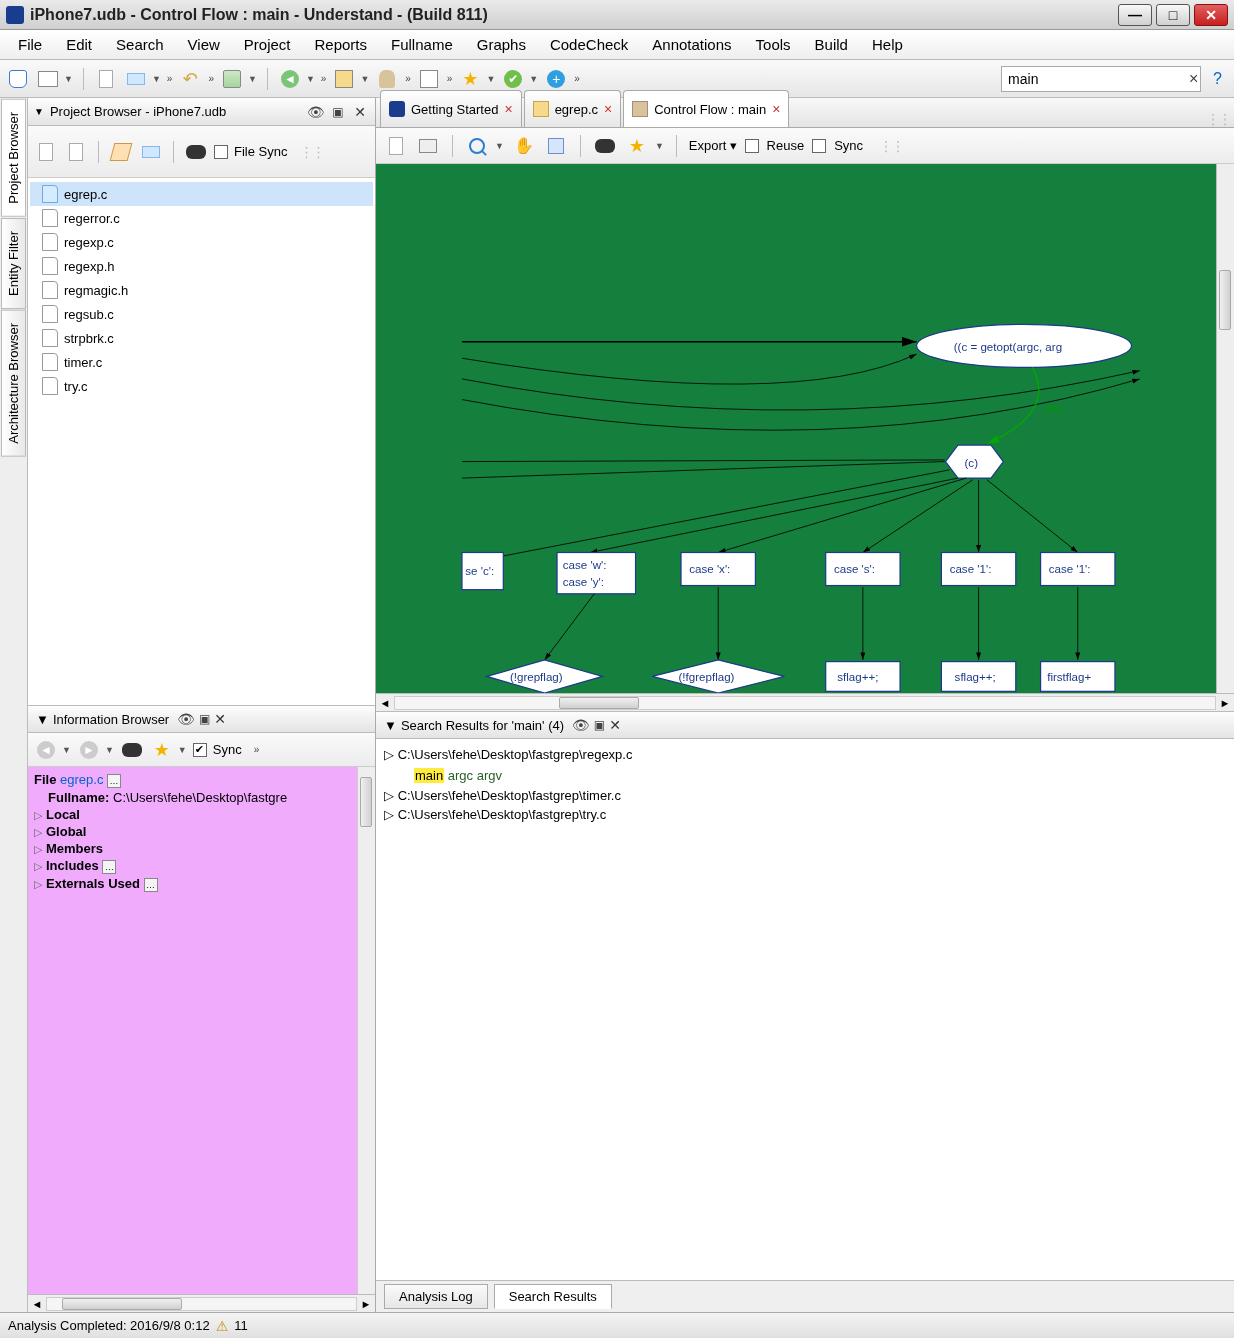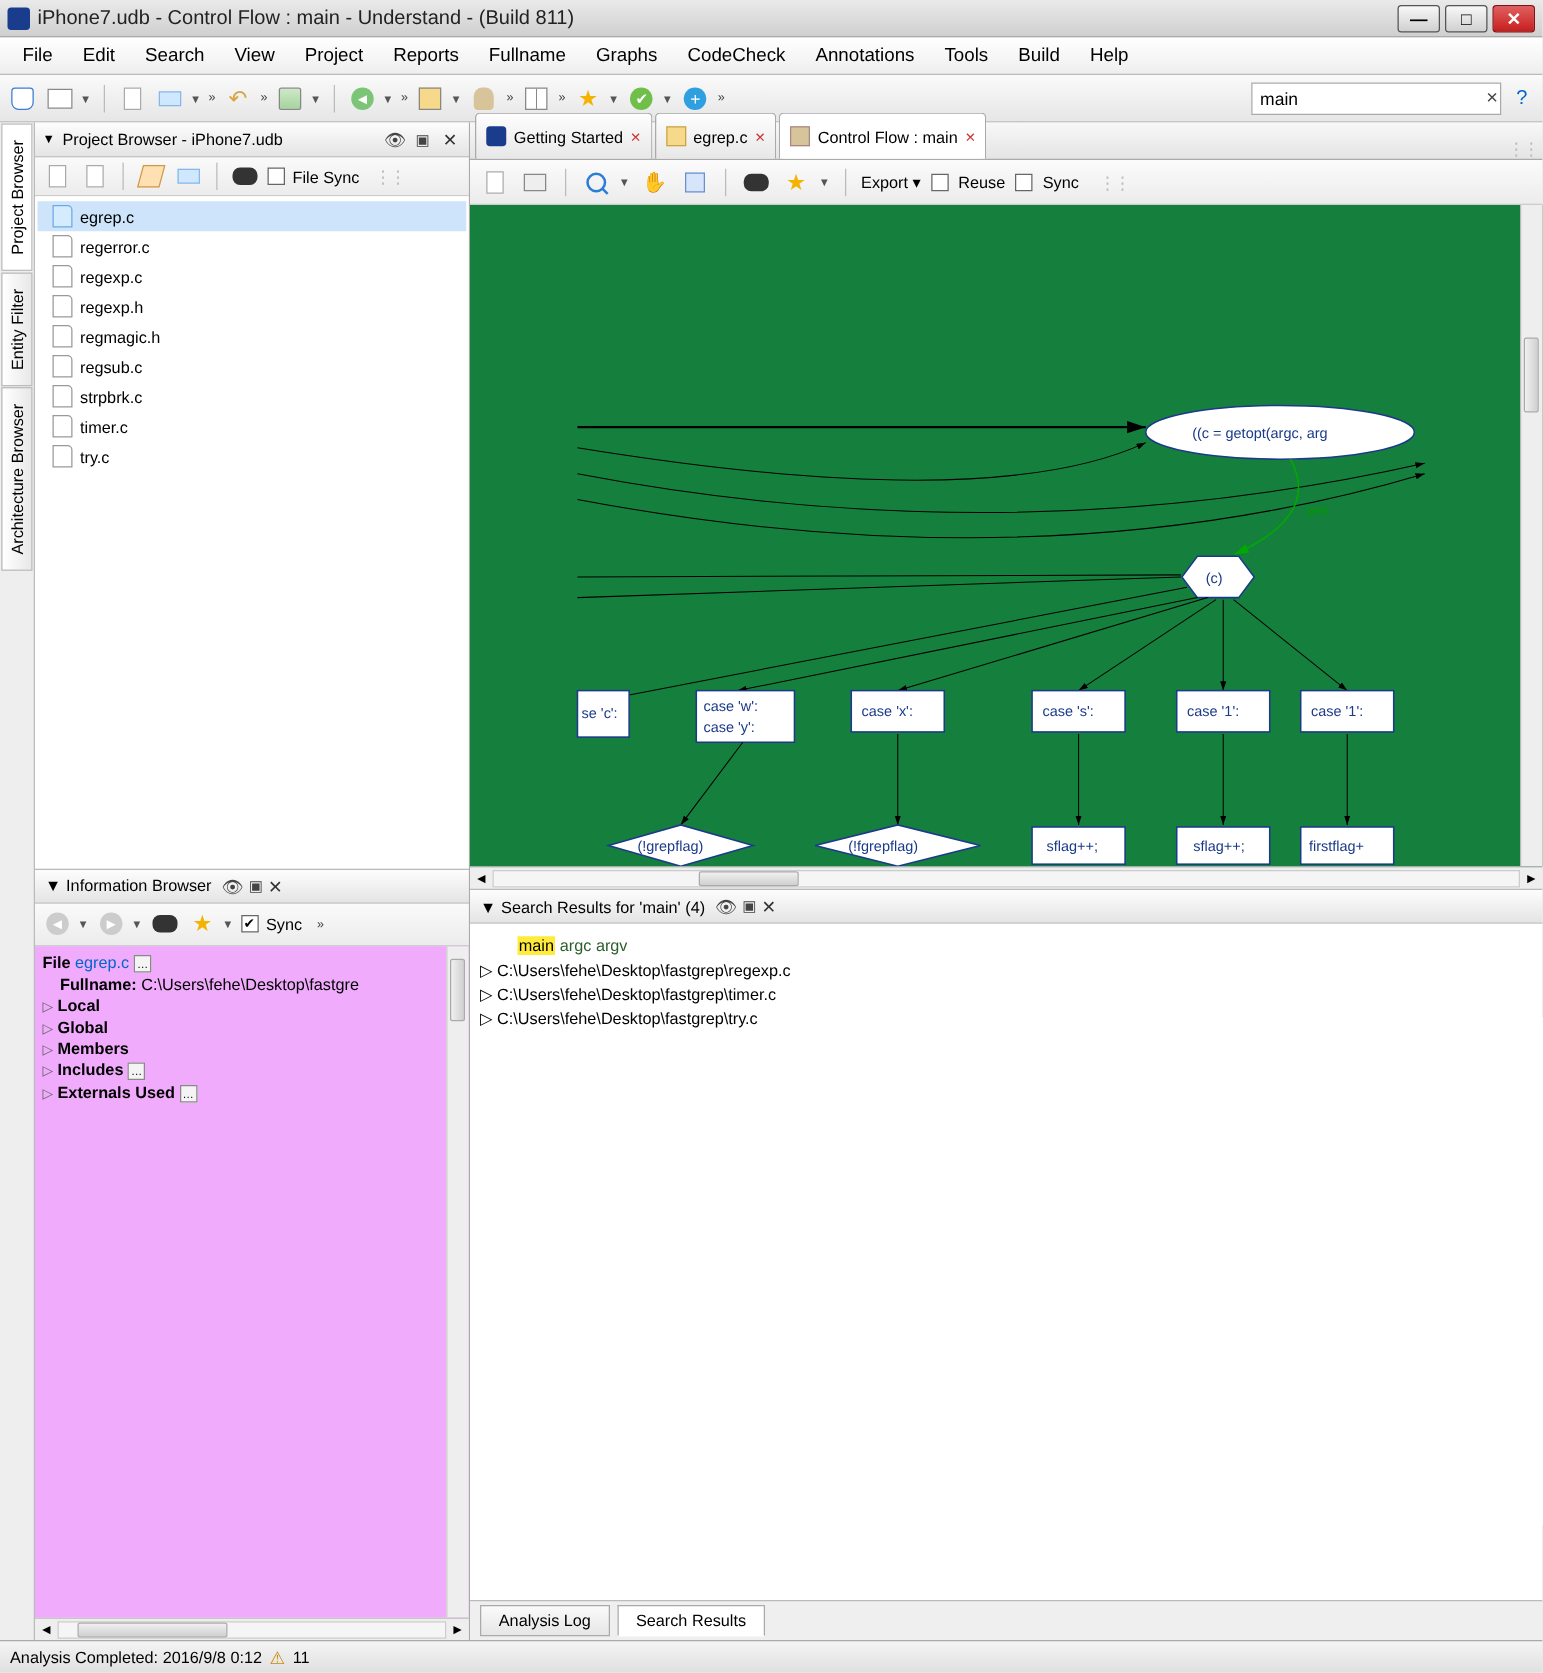--- a/index.html
+++ b/index.html
@@ -1,21 +1,21 @@
 <!DOCTYPE html>
 <html><head>
 <meta charset="utf-8">
 <style>
 * { box-sizing: border-box; margin: 0; padding: 0; font-family: "Segoe UI", Tahoma, sans-serif; font-size: 13px; }
 body { width: 1234px; height: 1338px; background: #e8e8e8; overflow: hidden; }
 
 
 .titlebar { height: 30px; background: linear-gradient(#eaeaea,#cfcfcf); display: flex; align-items: center; padding: 0 6px; border-bottom: 1px solid #999; }
 .titlebar .icon { width:18px;height:18px;background:#1a3c8c;border-radius:3px;margin-right:6px; }
-.titlebar .title { flex:1; color:#222; font-size:16px; }
+.titlebar .title { flex:1; color:#222; font-size:16px;font-weight:bold; }
 .winbtns { display:flex; gap:4px; }
 .winbtn { width:34px;height:22px;border:1px solid #555;border-radius:3px;display:flex;align-items:center;justify-content:center;font-weight:bold;font-size:14px;background:linear-gradient(#f8f8f8,#d0d0d0);cursor:pointer; }
 .winbtn.close { background:linear-gradient(#e06060,#c81e1e);color:#fff;border-color:#8a1010; }
 
 
 .menubar { height:30px; background:linear-gradient(#fff,#eee); border-bottom:1px solid #bbb; display:flex; align-items:center; padding:0 8px; gap:4px; }
 .menubar span { padding:4px 10px; cursor:pointer; font-size:15px; }
 
 
 .toolbar { height:38px; background:linear-gradient(#fafafa,#e6e6e6); border-bottom:1px solid #bbb; display:flex; align-items:center; padding:0 6px; gap:6px; }
@@ -37,21 +37,21 @@
 .leftcol { width:348px; display:flex; flex-direction:column; border-right:1px solid #aaa; }
 .rightcol { flex:1; display:flex; flex-direction:column; min-width:0; }
 
 
 .panelhdr { height:28px;background:linear-gradient(#fdfdfd,#e4e4e4);border-bottom:1px solid #bbb;display:flex;align-items:center;padding:0 6px;gap:4px;font-size:14px; }
 .panelhdr .tri { font-size:10px; margin-right:2px; cursor:pointer; }
 .panelhdr .spacer { flex:1; }
 .panelhdr .ic { width:18px;height:18px;display:flex;align-items:center;justify-content:center;cursor:pointer; }
 
 
-.pbtoolbar { height:31px;background:linear-gradient(#fafafa,#ececec);border-bottom:1px solid #ccc;display:flex;align-items:center;padding:0 6px;gap:6px; }
+.pbtoolbar { height:52px;background:linear-gradient(#fafafa,#ececec);border-bottom:1px solid #ccc;display:flex;align-items:center;padding:0 6px;gap:6px; }
 .chk { width:14px;height:14px;border:1px solid #666;background:#fff;display:inline-block;vertical-align:middle;cursor:pointer; }
 .chk.on::after { content:"✔";font-size:11px;color:#000;position:relative;top:-3px;left:1px; }
 
 
 .tree { flex:1;background:#fff;overflow:auto;padding:4px 2px; }
 .treeitem { display:flex;align-items:center;gap:6px;padding:3px 12px;cursor:pointer;font-size:15px; }
 .treeitem.sel { background:#cde4fa; }
 .fileico { width:16px;height:18px;border:1px solid #999;background:#fff;border-top-right-radius:4px;position:relative; }
 .fileico.cfile { background:#d5ecff;border-color:#6ea9e6; }
 
@@ -476,22 +476,22 @@
 
     <div class="srhdr">
       <span class="tri">▼</span>
       <span>Search Results for 'main' (4)</span>
       <span class="spacer"></span>
       <span class="ic ic-pin">👁</span>
       <span class="ic ic-max">▣</span>
       <span class="ic ic-x">✕</span>
     </div>
     <div class="srbody">
+      <div class="ri"><span class="exp">▷</span> <span>C:\Users\fehe\Desktop\fastgrep\regexp.c</span></div>
       <div class="ri ind"><span class="hl">main</span><span> argc  argv</span></div>
-      <div class="ri"><span class="exp">▷</span> <span>C:\Users\fehe\Desktop\fastgrep\regexp.c</span></div>
       <div class="ri"><span class="exp">▷</span> <span>C:\Users\fehe\Desktop\fastgrep\timer.c</span></div>
       <div class="ri"><span class="exp">▷</span> <span>C:\Users\fehe\Desktop\fastgrep\try.c</span></div>
     </div>
     <div class="srtabs">
       <div class="srtab">Analysis Log</div>
       <div class="srtab active">Search Results</div>
     </div>
   </div>
 </div>
 

